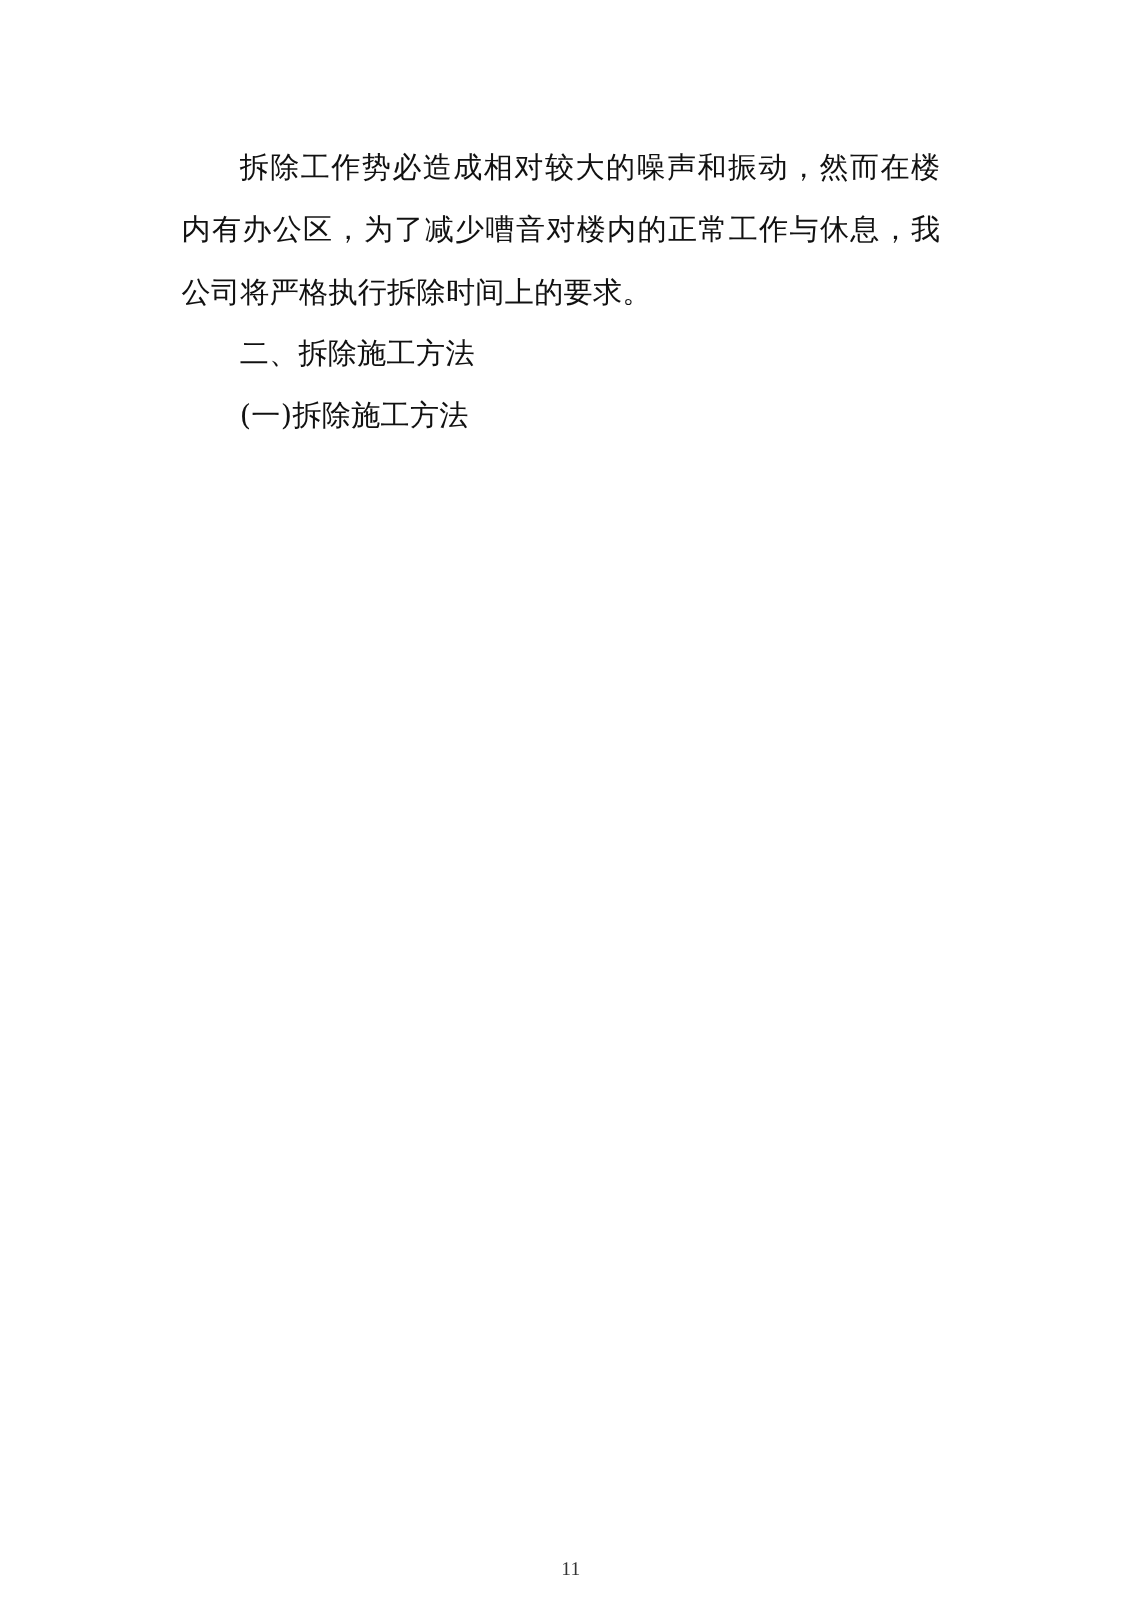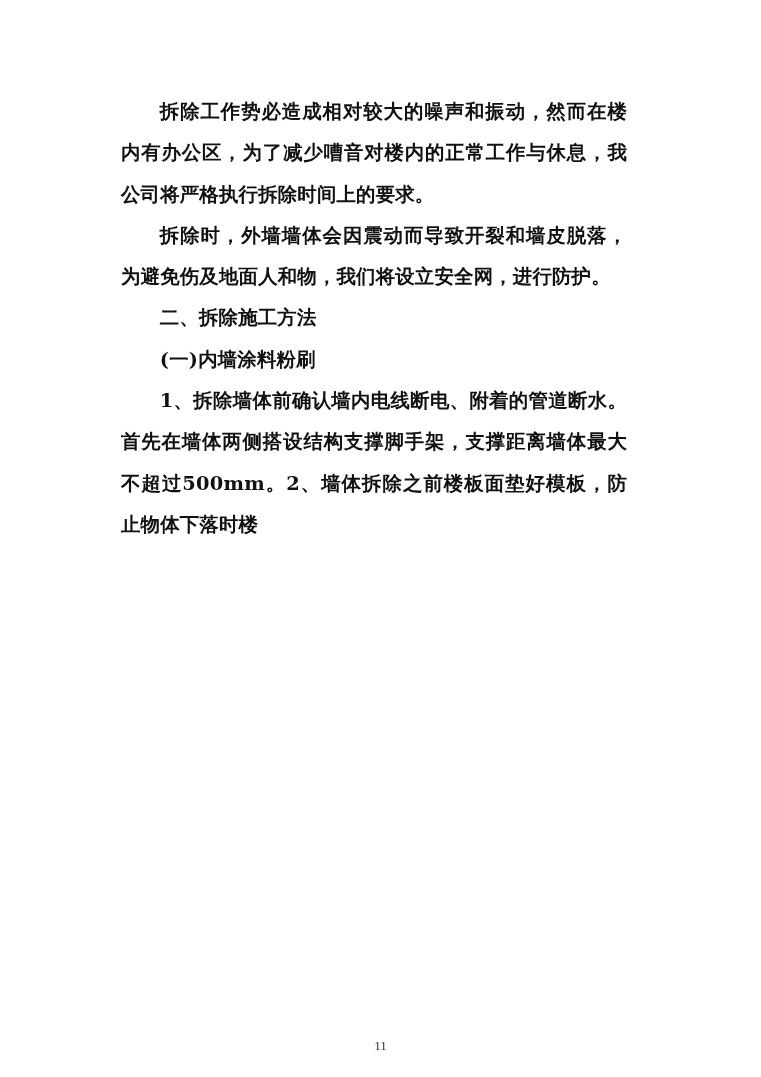--- a/index.html
+++ b/index.html
@@ -13,21 +13,20 @@
       position: relative;
       overflow: hidden;
       font-family: "DejaVu Serif", "Liberation Serif", serif;
       color: #111111;
     }
     .page {
       position: absolute;
       left: 121px;
       top: 91px;
       width: 506px;
-      font-weight: bold;
     }
     .para {
       margin: 0;
       font-size: 19.4px;
       line-height: 41.3px;
       text-indent: 38.8px;
       text-align: justify;
       letter-spacing: 0.2px;
       word-break: break-all;
     }
@@ -40,19 +39,17 @@
       font-family: "Liberation Serif", serif;
       font-size: 13px;
       color: #333333;
     }
   </style>
 </head>
 <body>
 
 <div class="page">
   <p class="para">拆除工作势必造成相对较大的噪声和振动，然而在楼内有办公区，为了减少嘈音对楼内的正常工作与休息，我公司将严格执行拆除时间上的要求。</p>
-  <p class="para">拆除时，外墙墙体会因震动而导致开裂和墙皮脱落，为避免伤及地面人和物，我们将设立安全网，进行防护。</p>
   <p class="para">二、拆除施工方法</p>
-  <p class="para">(一)内墙涂料粉刷</p>
-  <p class="para">1、拆除墙体前确认墙内电线断电、附着的管道断水。首先在墙体两侧搭设结构支撑脚手架，支撑距离墙体最大不超过500mm。2、墙体拆除之前楼板面垫好模板，防止物体下落时楼</p>
+  <p class="para">(一)拆除施工方法</p>
 </div>
 
 <div class="page-number">11</div>
 
 </body></html>

